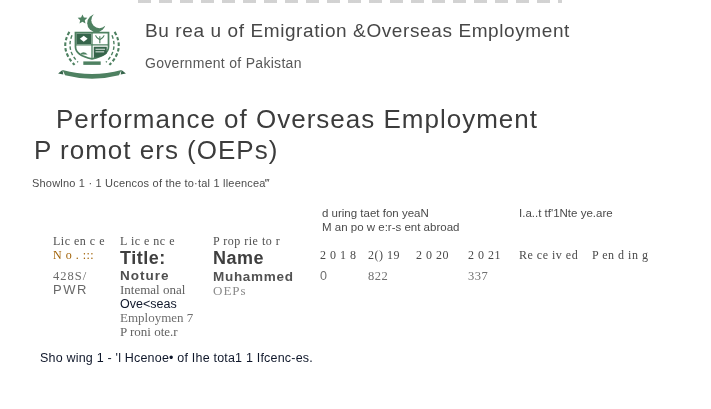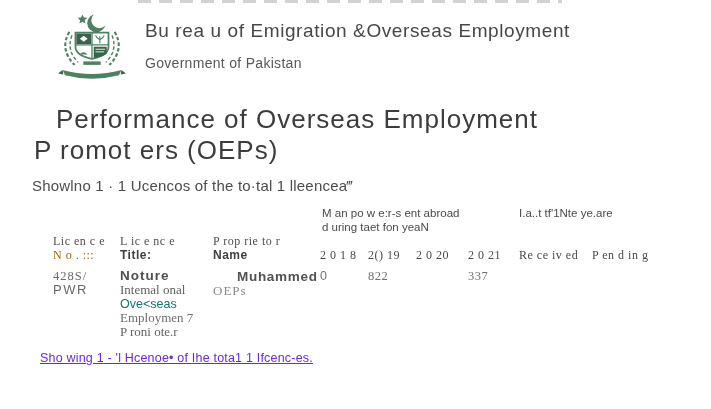--- a/index.html
+++ b/index.html
@@ -20,50 +20,50 @@
 
   
   .org-name{left:145px;top:20px;font-size:19px;color:#474747;letter-spacing:.6px;}
   .gov-name{left:145px;top:55px;font-size:14px;color:#585858;letter-spacing:.3px;}
   .logo-box{left:48px;top:11px;width:88px;height:73px;}
 
   
   .title-1{left:56px;top:104px;font-size:26px;color:#3c3c3c;letter-spacing:1px;}
   .title-2{left:34px;top:135px;font-size:26px;color:#3c3c3c;letter-spacing:1px;}
 
-  .summary-top{left:32px;top:177px;font-size:15px;color:#4c4c4c;letter-spacing:.2px;}
-  .summary-bottom{left:40px;top:351px;font-size:12.5px;color:#6d28d9;letter-spacing:.2px;text-decoration:underline;}
+  .summary-top{left:32px;top:177px;font-size:11px;color:#4c4c4c;letter-spacing:.2px;}
+  .summary-bottom{left:40px;top:351px;font-size:12.5px;color:#0f172a;letter-spacing:.2px;}
 
   
   .grp{font-size:11.5px;color:#4a4a4a;line-height:14px;}
   .grp-manpower{left:322px;top:206px;}
   .grp-complaints{left:519px;top:206px;}
 
   
   .colh1{font-size:12px;color:#4f4f4f;letter-spacing:.5px;}
   .colh2-serif{font-size:12px;color:#a16207;letter-spacing:.5px;}
-  .colh2-bold{font-size:12px;color:#3f3f3f;font-weight:bold;letter-spacing:.5px;}
+  .colh2-bold{font-size:18px;color:#3f3f3f;font-weight:bold;letter-spacing:.5px;}
   .yearh{font-size:12px;color:#4a4a4a;letter-spacing:.5px;text-align:center;}
 
   .x-c1{left:53px;}  .x-c2{left:120px;} .x-c3{left:213px;}
   .x-y1{left:320px;} .x-y2{left:368px;} .x-y3{left:416px;} .x-y4{left:468px;}
   .x-rec{left:519px;}.x-pen{left:592px;}
   .y-h1{top:234px;}  .y-h2{top:248px;}
 
   
   .y-r{top:269px;}
   .cell-lic1{font-size:12.5px;color:#6a6a6a;letter-spacing:1px;}
   .cell-lic2{font-size:13px;color:#686868;letter-spacing:1.5px;top:282px;}
   .t-line{left:120px;font-size:13px;line-height:14.5px;}
   .t1{top:269px;color:#4f4f4f;font-weight:600;letter-spacing:1px;font-size:13.5px;}
   .t2{top:283px;color:#5f5f5f;}
-  .t3{top:297px;color:#0f766e;font-family:"Liberation Sans",sans-serif;font-size:12.5px;}
+  .t3{top:297px;color:#0f172a;font-family:"Liberation Sans",sans-serif;font-size:12.5px;}
   .t4{top:311px;color:#6e6e6e;}
   .t5{top:325px;color:#636363;}
-  .p1{top:269px;color:#525252;font-weight:600;font-size:13.5px;letter-spacing:.7px;margin-left:24px;}
+  .p1{top:269px;color:#525252;font-weight:600;font-size:13.5px;letter-spacing:.7px;}
   .p2{top:283px;color:#8a8a8a;font-size:13px;letter-spacing:1px;}
   .num{font-size:12.5px;color:#6f6f6f;letter-spacing:.5px;}
 </style>
 </head>
 <body>
 
 <div class="abs top-artifact"></div>
 
 <div class="abs logo-box">
   <svg width="88" height="73" viewBox="0 0 100 84">
@@ -109,22 +109,22 @@
 </div>
 <div class="abs org-name">Bu rea u  of   Emigration  &amp;Overseas  Employment</div>
 <div class="abs gov-name">Government of Pakistan</div>
 
 <div class="abs title-1">Performance of Overseas Employment</div>
 <div class="abs title-2">P romot ers (OEPs)</div>
 
 <div class="abs summary-top">Showlno 1 · 1 Ucencos of the to·tal 1 lleencea‴</div>
 
 <div class="abs grp grp-manpower">
+  <div>d uring taet fon  yeaN</div>
   <div>M an po w e:r-s ent  abroad</div>
-  <div>d uring taet fon  yeaN</div>
 </div>
 <div class="abs grp grp-complaints">
   <div>I.a..t tf'1Nte ye.are</div>
 </div>
 
 <div class="abs serif colh1 x-c1 y-h1">Lic en c e</div>
 <div class="abs serif colh2-serif x-c1 y-h2">N o . :::</div>
 
 <div class="abs serif colh1 x-c2 y-h1">L ic e nc e</div>
 <div class="abs sans colh2-bold x-c2 y-h2">Title:</div>

